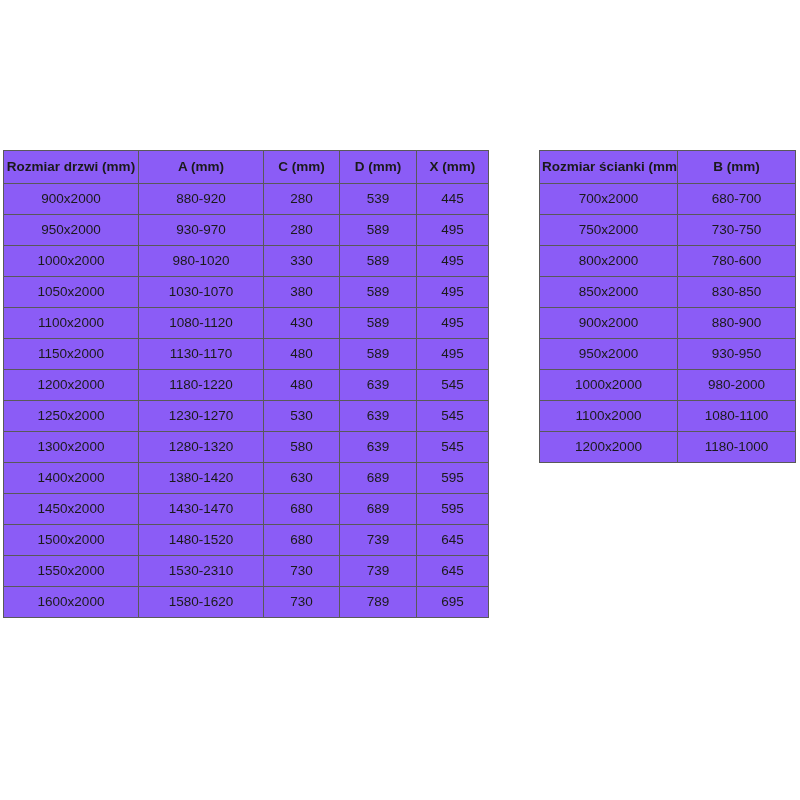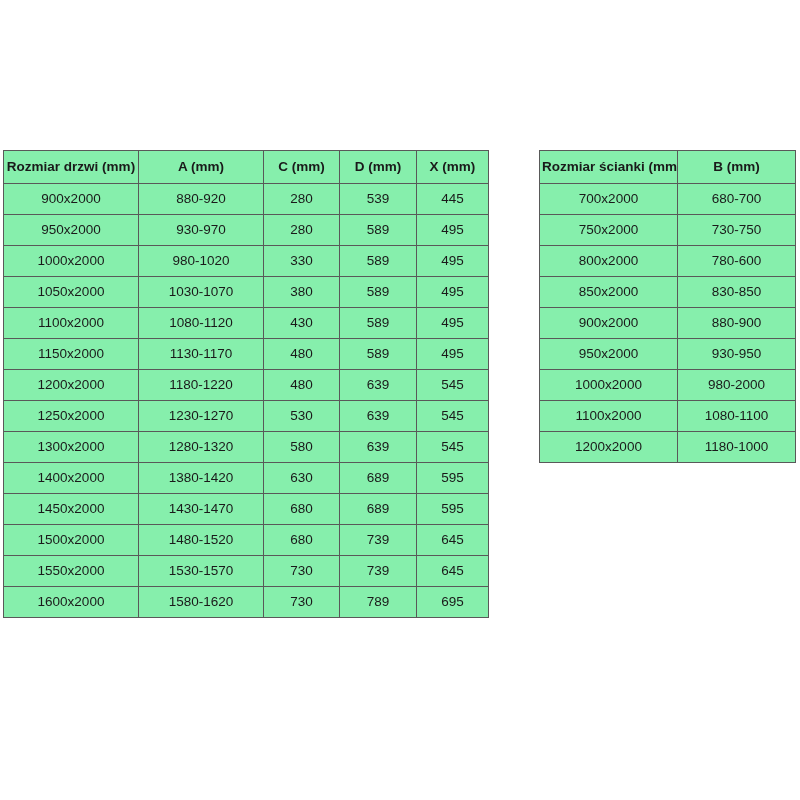--- a/index.html
+++ b/index.html
@@ -12,21 +12,21 @@
     height: 800px;
     position: relative;
     font-family: "Liberation Sans", sans-serif;
     color: #1a1a1a;
   }
   .spec-table {
     position: absolute;
     top: 150px;
     border-collapse: collapse;
     table-layout: fixed;
-    background: #86efac;
+    background: #8b5cf6;
   }
   .spec-table th,
   .spec-table td {
     border: 1px solid #595959;
     text-align: center;
     vertical-align: middle;
     padding: 0 2px;
     font-size: 13.5px;
     line-height: 1;
     overflow: hidden;
@@ -143,21 +143,21 @@
       </tr>
       <tr>
         <td>1500x2000</td>
         <td>1480-1520</td>
         <td>680</td>
         <td>739</td>
         <td>645</td>
       </tr>
       <tr>
         <td>1550x2000</td>
-        <td>1530-1570</td>
+        <td>1530-2310</td>
         <td>730</td>
         <td>739</td>
         <td>645</td>
       </tr>
       <tr>
         <td>1600x2000</td>
         <td>1580-1620</td>
         <td>730</td>
         <td>789</td>
         <td>695</td>

